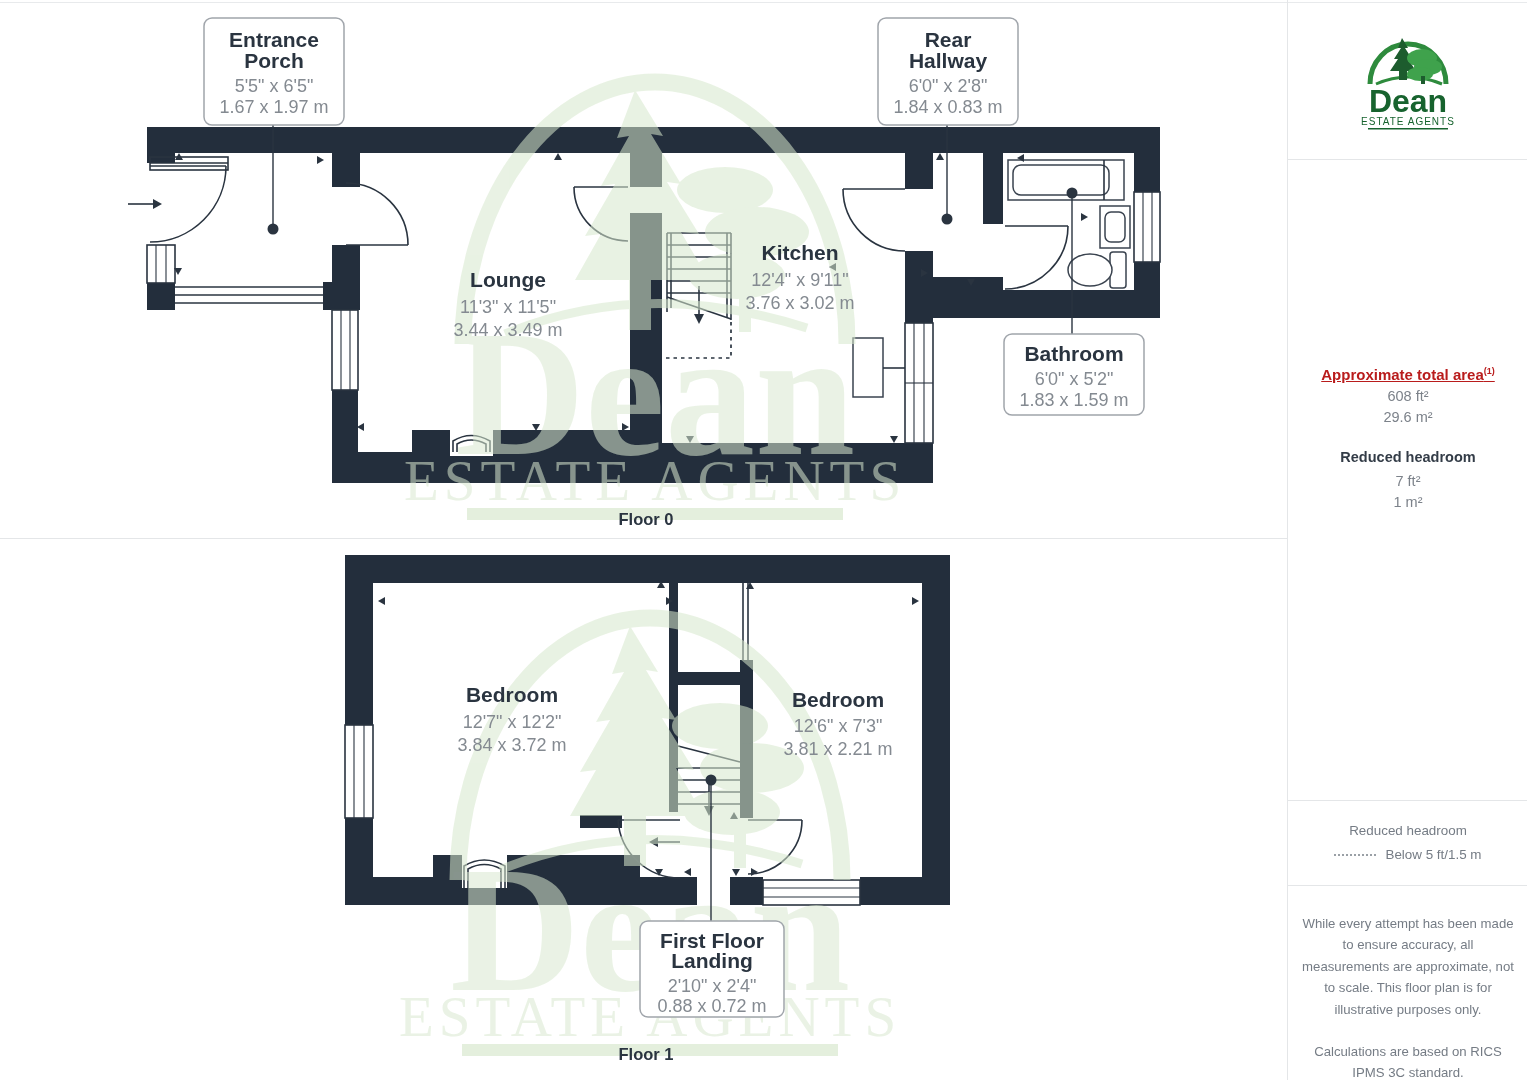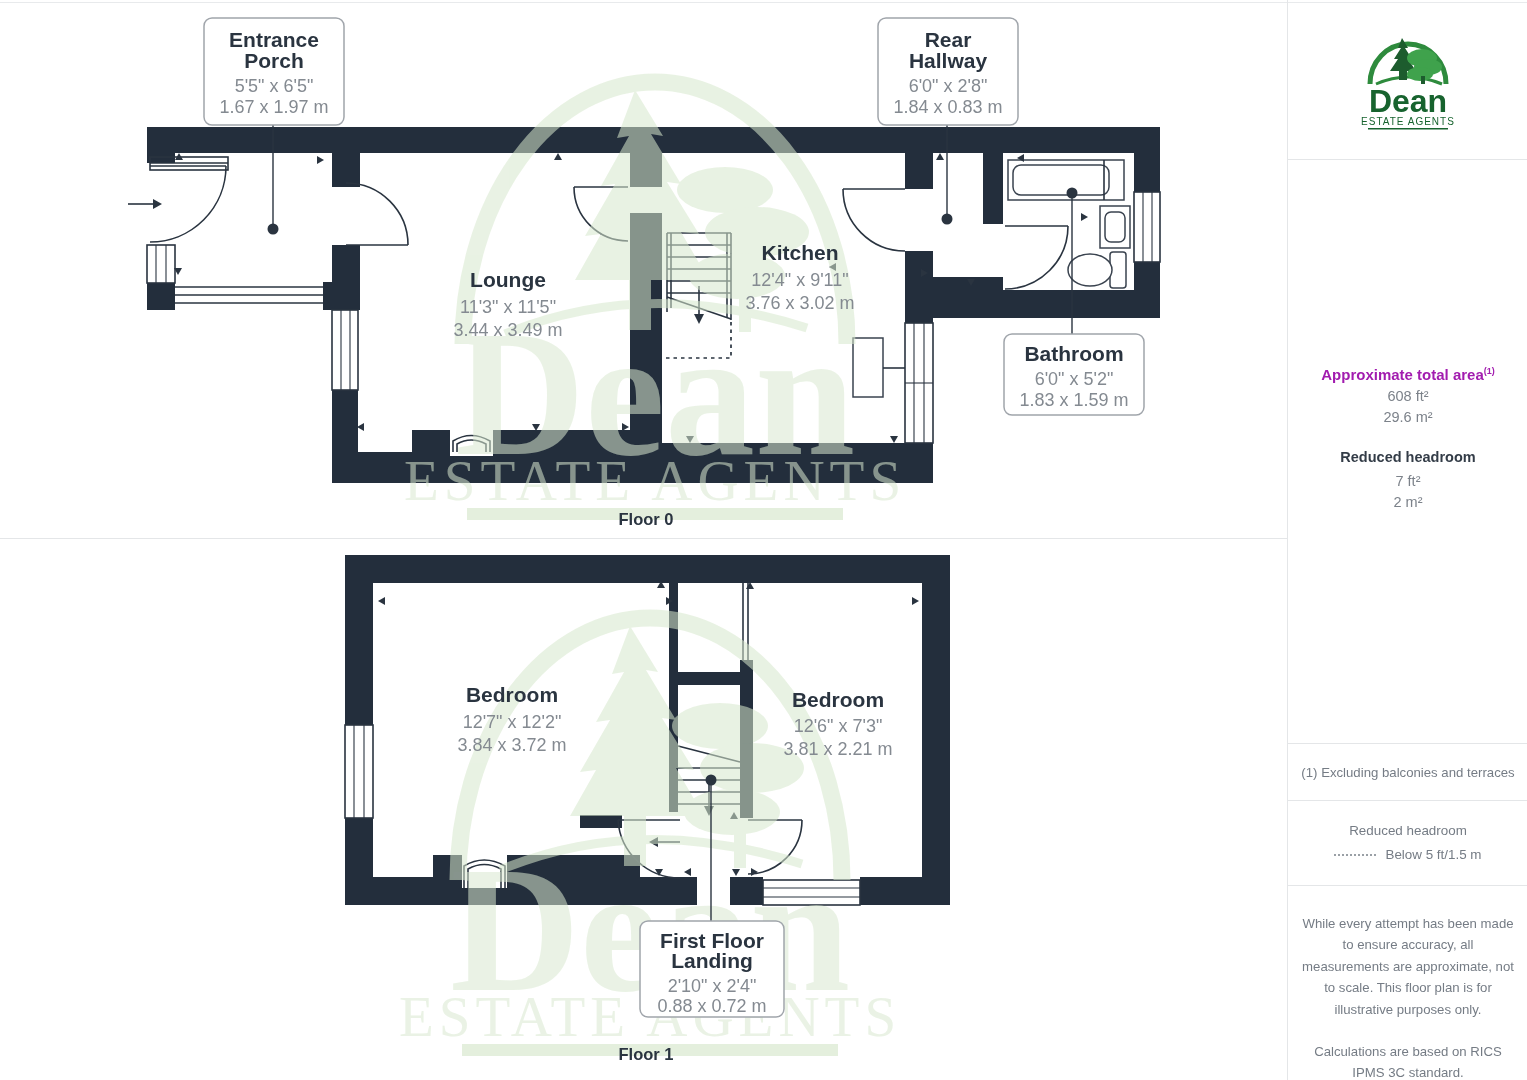--- a/index.html
+++ b/index.html
@@ -22,21 +22,21 @@
   .mull{stroke:#2a3440;stroke-width:1.1;}
   .thin{stroke:#2a3440;stroke-width:1.6;fill:none;}
   .fix{stroke:#3a434f;stroke-width:1.5;fill:#ffffff;}
   .arr{fill:#2a3440;}
   .dash{stroke:#2a3440;stroke-width:1.7;stroke-dasharray:3.5,4;fill:none;}
 
   .sidebar{position:absolute;left:1287px;top:0;width:240px;height:1080px;border-left:1px solid #e4e6e8;}
   .sb-sec{position:absolute;left:0;width:240px;box-sizing:border-box;}
   .logo-sec{top:0;height:160px;border-bottom:1px solid #e4e6e8;text-align:center;}
   .stats{top:366px;text-align:center;color:#7c828a;font-size:14.5px;}
-  .stats .t{color:#a21caf;font-weight:bold;font-size:15px;margin-bottom:4px;}
+  .stats .t{color:#b91c1c;font-weight:bold;font-size:15px;margin-bottom:4px;text-decoration:underline;}
   .stats .v{margin:5px 16px;}
   .stats sup{font-size:9px;}
   .stats .t2{color:#333c47;font-weight:bold;font-size:14.5px;margin-top:24px;margin-bottom:8px;}
   .fn-sec{top:743px;height:57px;border-top:1px solid #e4e6e8;display:flex;align-items:center;justify-content:center;color:#757c85;font-size:13.2px;}
   .lg-sec{top:800px;height:85px;border-top:1px solid #e4e6e8;text-align:center;color:#757c85;font-size:13.4px;padding-top:22px;}
   .lg-sec .row{margin-top:9px;display:flex;align-items:center;justify-content:center;gap:9px;}
   .dotted{display:inline-block;width:42px;height:0;border-bottom:2px dotted #9aa0a6;}
   .dc-sec{top:885px;height:154px;border-top:1px solid #e4e6e8;text-align:center;color:#757c85;font-size:13.2px;line-height:1.62;}
   .dc-sec p{width:212px;margin:0 auto;}
   .dc-sec .p1{margin-top:27px;}
@@ -353,26 +353,23 @@
       <rect x="8" y="96" width="80" height="1.5" fill="#17632e"></rect>
     </svg>
   </div>
 
   <div class="sb-sec stats">
     <div class="t"><span>Approximate total area</span><sup>(1)</sup></div>
     <div class="v">608 ft²</div>
     <div class="v">29.6 m²</div>
     <div class="t2">Reduced headroom</div>
     <div class="v">7 ft²</div>
-    <div class="v">2 m²</div>
+    <div class="v">1 m²</div>
   </div>
 
-  <div class="sb-sec fn-sec">
-    <span>(1) Excluding balconies and terraces</span>
-  </div>
 
   <div class="sb-sec lg-sec">
     <div>Reduced headroom</div>
     <div class="row">
       <span class="dotted"></span>
       <span>Below 5 ft/1.5 m</span>
     </div>
   </div>
 
   <div class="sb-sec dc-sec">

